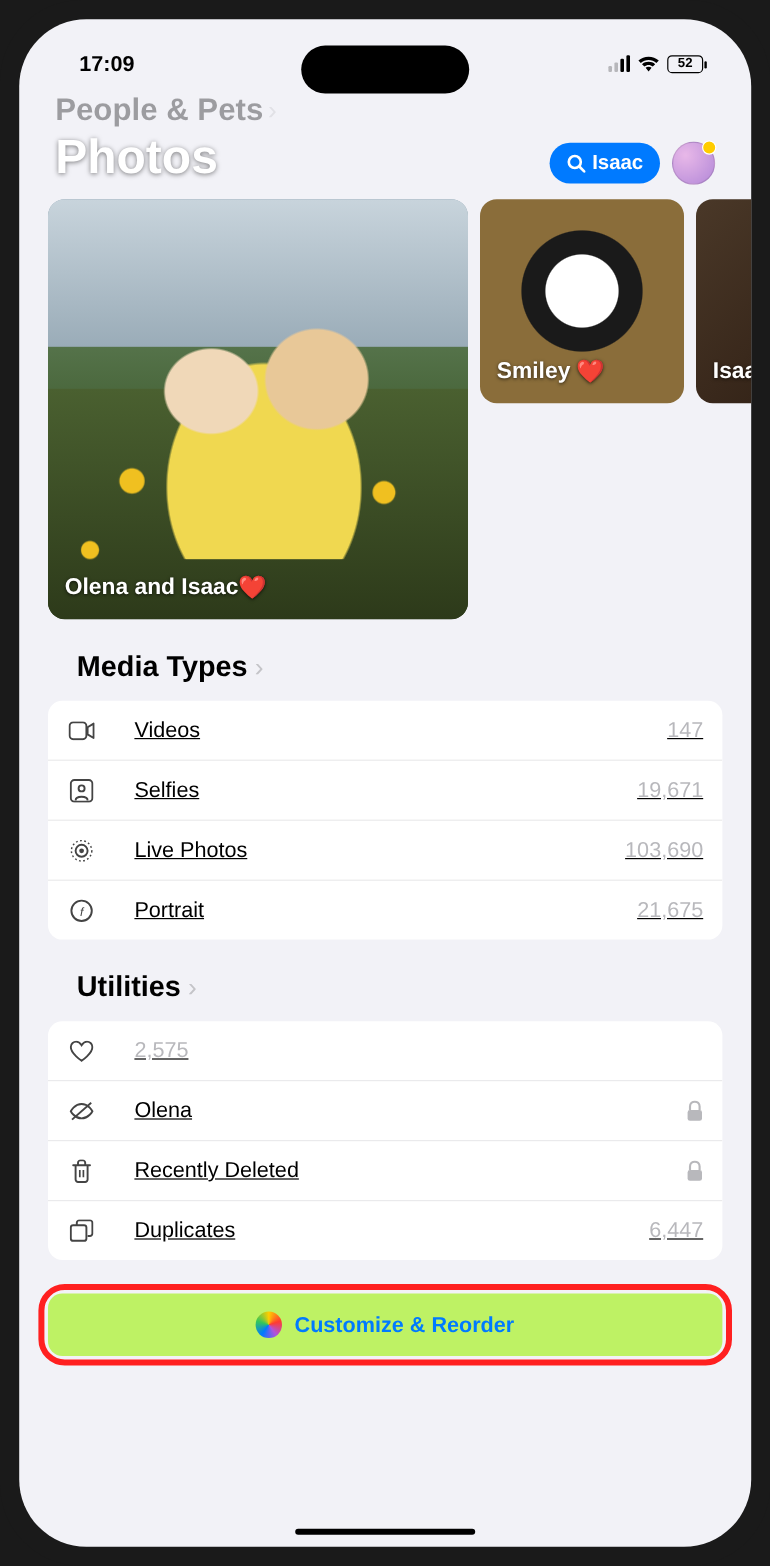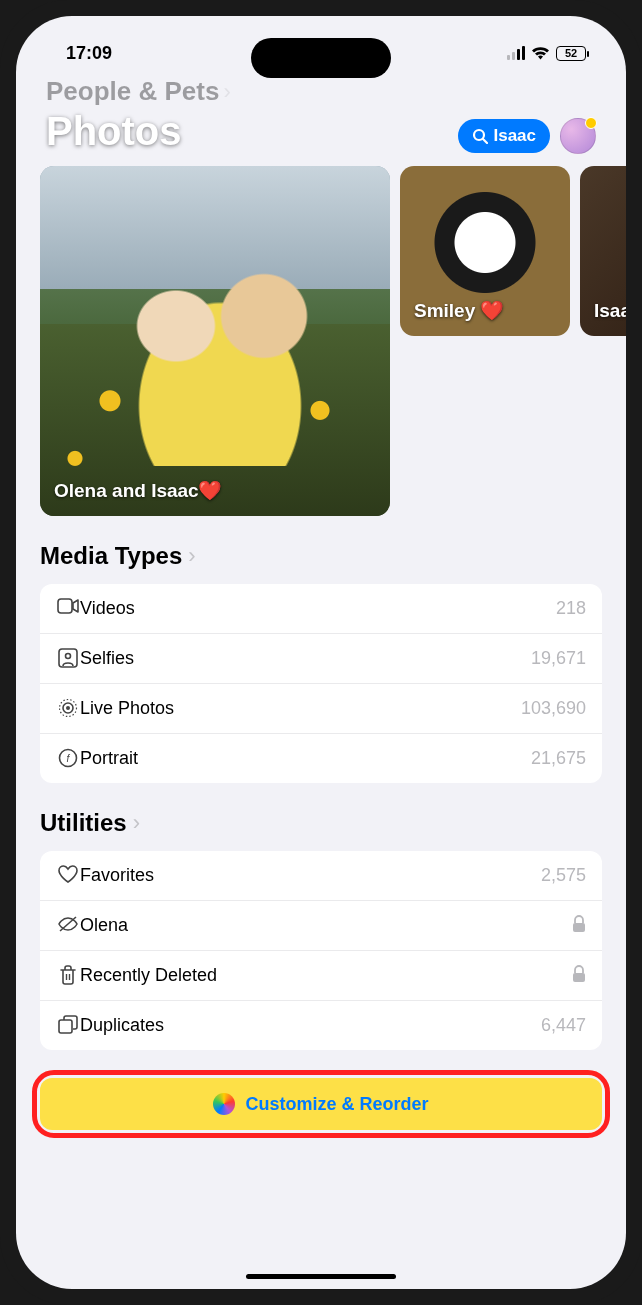--- a/index.html
+++ b/index.html
@@ -170,42 +170,45 @@
 
   .section { padding: 26px 24px 0 24px; }
   .section-header {
     display: flex;
     align-items: center;
     gap: 6px;
     font-size: 24px;
     font-weight: 700;
     color: #000;
     margin-bottom: 14px;
+    margin-left: 24px;
   }
   .chevron { color: #c4c4c8; font-size: 22px; font-weight:400; }
   .card {
     background: #fff;
     border-radius: 12px;
     overflow: hidden;
   }
   .list-row {
     display: flex;
+    align-items: center;
     padding: 14px 16px;
-    gap: 0;
+    gap: 32px;
     border-bottom: 1px solid #eaeaec;
+    text-decoration: underline;
   }
   .list-row:last-child { border-bottom: none; }
   .row-icon { width: 24px; display: flex; justify-content: center; color: #444; }
   .row-label { flex: 1; font-size: 18px; color: #000; }
   .row-value { font-size: 18px; color: #b8b8bc; }
   .row-lock { color: #b8b8bc; font-size: 17px; }
 
   .customize-wrap { padding: 28px 24px 0 24px; position: relative; }
   .customize-btn {
-    background: #fde047;
+    background: #bef264;
     border-radius: 12px;
     padding: 15px;
     display: flex;
     align-items: center;
     justify-content: center;
     gap: 10px;
     font-size: 18px;
     font-weight: 600;
     color: #007aff;
     position: relative;
@@ -321,21 +324,21 @@
         </div>
         <div class="card">
           <div class="list-row">
             <span class="row-icon">
               <svg width="22" height="16" viewBox="0 0 22 16">
                   <rect x="1" y="1" width="14" height="14" rx="3" stroke="#444" stroke-width="1.6" fill="none"></rect>
                   <path d="M16 5 L21 2 L21 14 L16 11 Z" stroke="#444" stroke-width="1.6" fill="none" stroke-linejoin="round"></path>
                 </svg>
             </span>
             <span class="row-label">Videos</span>
-            <span class="row-value">218</span>
+            <span class="row-value">147</span>
           </div>
           <div class="list-row">
             <span class="row-icon">
               <svg width="20" height="20" viewBox="0 0 20 20">
                   <rect x="1" y="1" width="18" height="18" rx="3" stroke="#444" stroke-width="1.6" fill="none"></rect>
                   <circle cx="10" cy="8" r="2.5" stroke="#444" stroke-width="1.6" fill="none"></circle>
                   <path d="M5 18 C5 14 15 14 15 18" stroke="#444" stroke-width="1.6" fill="none"></path>
                 </svg>
             </span>
             <span class="row-label">Selfies</span>
@@ -370,21 +373,20 @@
           <span>Utilities</span>
           <span class="chevron">›</span>
         </div>
         <div class="card">
           <div class="list-row">
             <span class="row-icon">
               <svg width="20" height="18" viewBox="0 0 20 18">
                   <path d="M10 17 C10 17 1 11 1 5.5 C1 2.5 3.5 1 5.5 1 C7.5 1 9 2.5 10 4 C11 2.5 12.5 1 14.5 1 C16.5 1 19 2.5 19 5.5 C19 11 10 17 10 17 Z" stroke="#444" stroke-width="1.6" fill="none"></path>
                 </svg>
             </span>
-            <span class="row-label">Favorites</span>
             <span class="row-value">2,575</span>
           </div>
           <div class="list-row">
             <span class="row-icon">
               <svg width="22" height="18" viewBox="0 0 22 18">
                   <path d="M2 9 C2 9 5 3 11 3 C17 3 20 9 20 9 C20 9 17 15 11 15 C5 15 2 9 2 9 Z" stroke="#444" stroke-width="1.6" fill="none"></path>
                   <line x1="3" y1="16" x2="19" y2="2" stroke="#444" stroke-width="1.6"></line>
                 </svg>
             </span>
             <span class="row-label">Olena</span>

